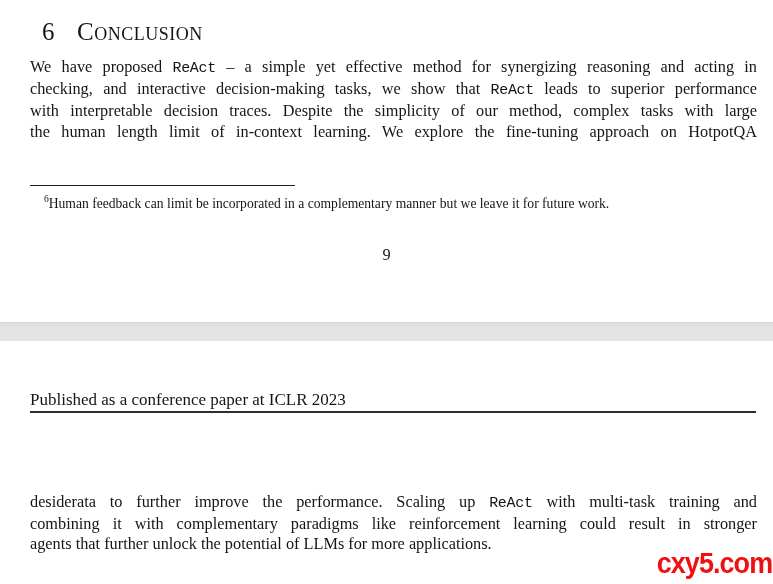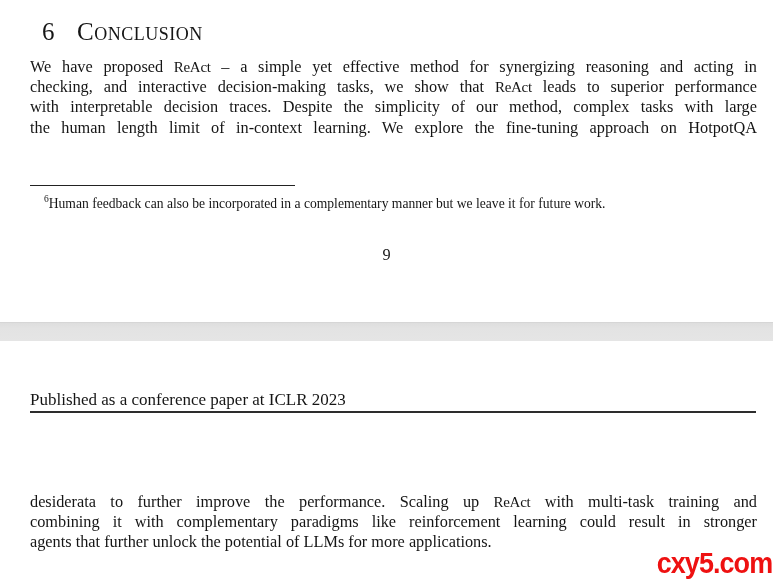--- a/index.html
+++ b/index.html
@@ -19,21 +19,21 @@
   .section-heading .title { font-variant:small-caps; letter-spacing:0.5px; }
 
   .body-par {
     position:absolute; left:30px; width:727px;
     font-size:16.3px; line-height:20.2px;
   }
   .par-1 { top:57px; }
   .pline { text-align:justify; text-align-last:justify; }
   .pline.last { text-align-last:left; }
   .mono {
-    font-family:Liberation Serif, serif;
+    font-family:Liberation Mono, monospace;
     font-size:0.92em; letter-spacing:-0.3px;
   }
 
   .footnote-rule {
     position:absolute; top:185px; left:30px; width:265px; height:1.4px;
     background:#222222;
   }
   .footnote {
     position:absolute; top:191px; left:30px; width:727px;
     font-size:13.6px; line-height:17px; text-indent:14px;
@@ -83,21 +83,21 @@
     </div>
 
     <div class="body-par par-1">
       <div class="pline"><span>We have proposed </span><span class="mono">ReAct</span><span> – a simple yet effective method for synergizing reasoning and acting in</span></div>
       <div class="pline"><span>checking, and interactive decision-making tasks, we show that </span><span class="mono">ReAct</span><span> leads to superior performance</span></div>
       <div class="pline"><span>with interpretable decision traces. Despite the simplicity of our method, complex tasks with large</span></div>
       <div class="pline"><span>the human length limit of in-context learning. We explore the fine-tuning approach on HotpotQA</span></div>
     </div>
 
     <div class="footnote-rule"></div>
-    <div class="footnote"><sup>6</sup><span>Human feedback can also be incorporated in a complementary manner but we leave it for future work.</span></div>
+    <div class="footnote"><sup>6</sup><span>Human feedback can limit be incorporated in a complementary manner but we leave it for future work.</span></div>
 
     <div class="page-number">9</div>
   </div>
 
   <div class="page-gap"></div>
 
   <div>
     <div class="running-header">Published as a conference paper at ICLR 2023</div>
     <div class="header-rule"></div>
 

